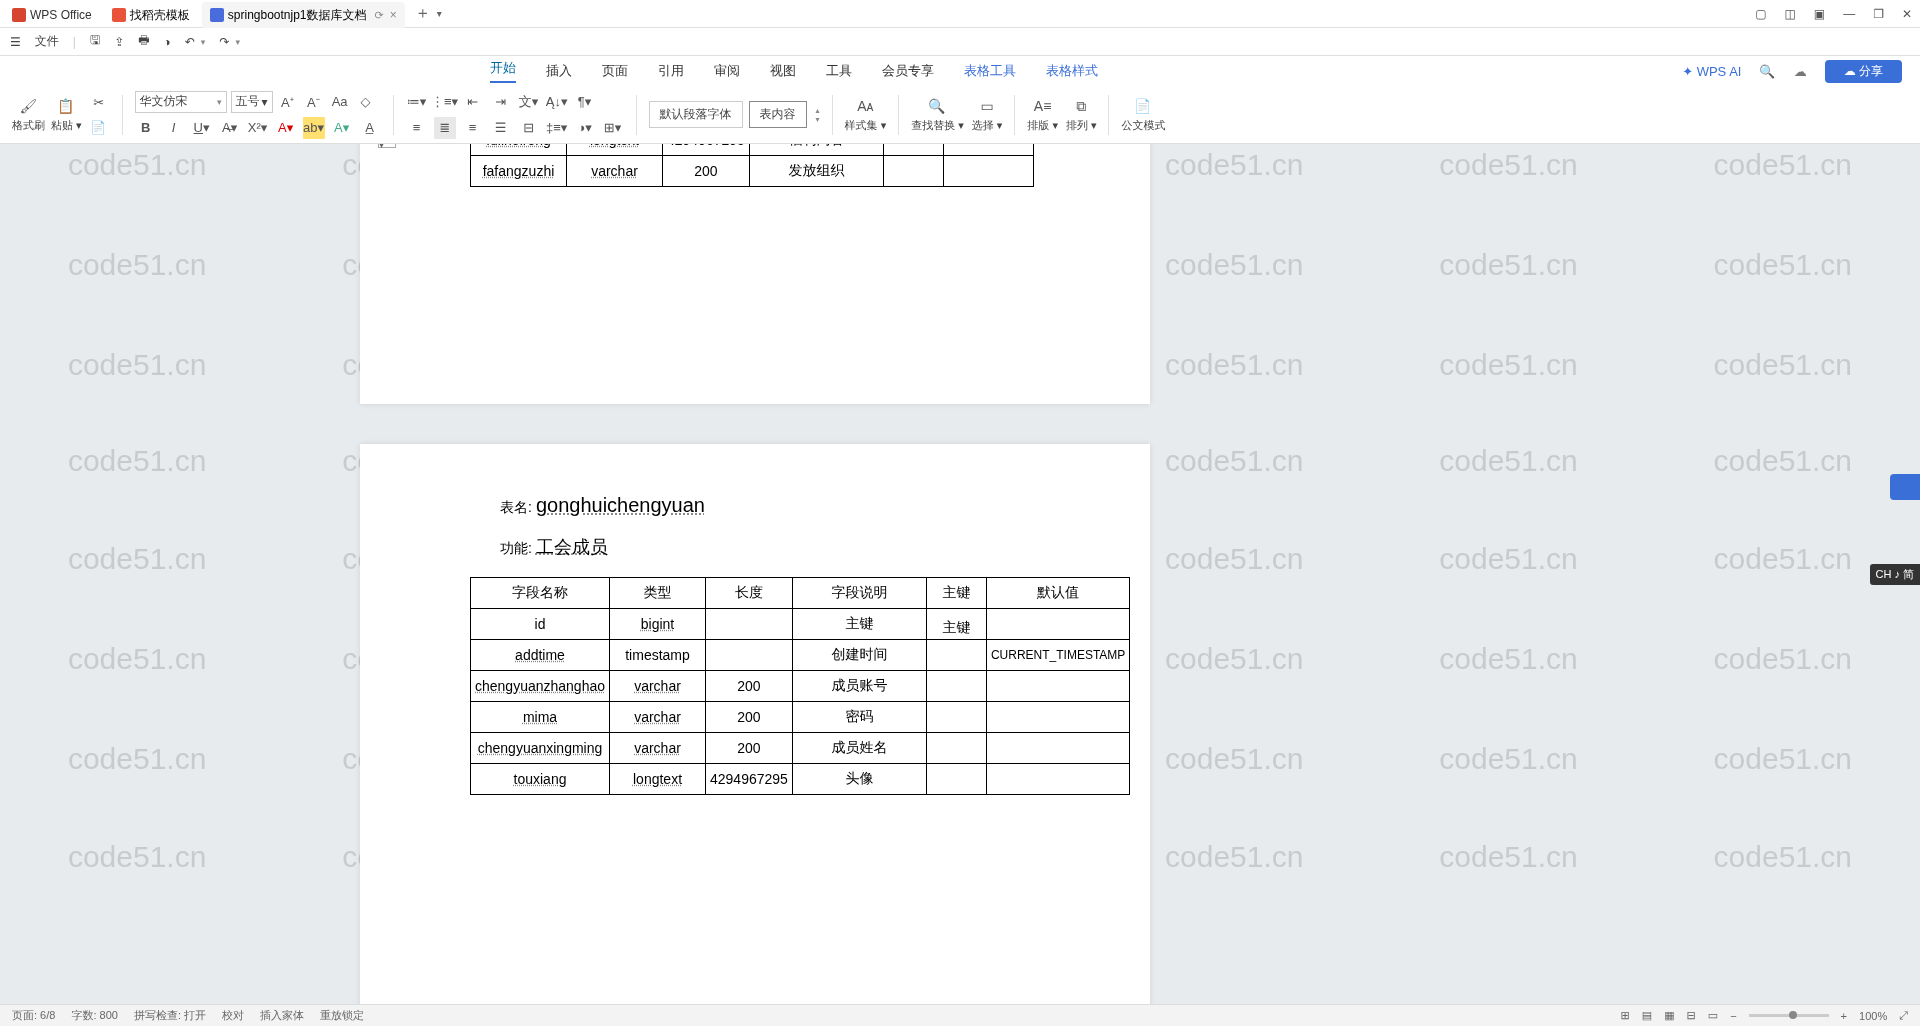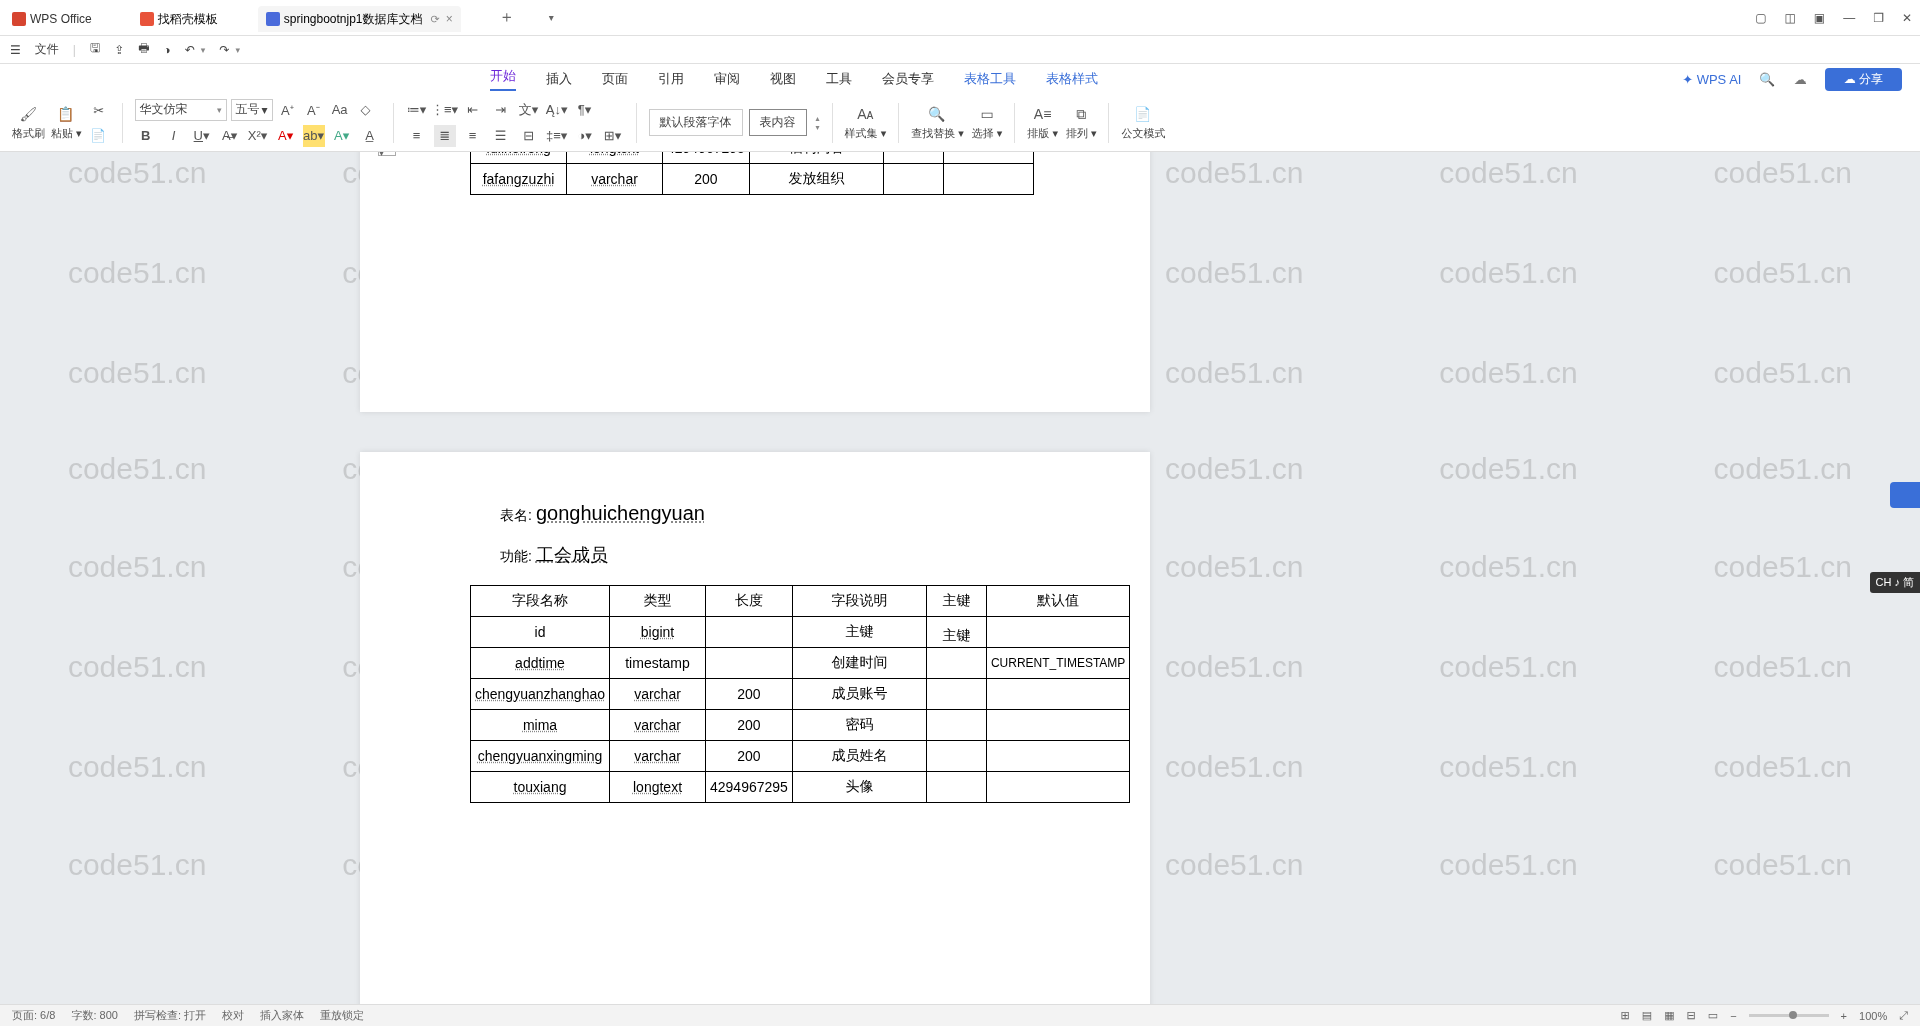--- a/index.html
+++ b/index.html
@@ -1,39 +1,39 @@
 <!DOCTYPE html>
 <html><head>
 <meta charset="utf-8">
 <style>
 * { margin: 0; padding: 0; box-sizing: border-box; font-family: "Microsoft YaHei", sans-serif; }
 body { width: 1920px; height: 1026px; background: #f0f0f0; overflow: hidden; position: relative; }
 
-.titlebar { height: 36px; background: #fff; display: flex; align-items: center; border-bottom: 1px solid #e0e0e0; gap: 28px; }
+.titlebar { height: 28px; background: #fff; display: flex; align-items: center; border-bottom: 1px solid #e0e0e0; }
 .tab { height: 26px; margin: 3px 0 0 4px; padding: 0 8px; display: flex; align-items: center; font-size: 12px; border-radius: 4px 4px 0 0; cursor: pointer; }
 .tab.home { color: #333; }
 .tab.doc { background: #f5f5f5; }
 .tab .ico { width: 14px; height: 14px; margin-right: 4px; display: inline-block; }
 .ico-wps { background: #d64530; border-radius: 2px; }
 .ico-d { background: #e8533a; border-radius: 2px; }
 .ico-w { background: #4a6bdb; border-radius: 2px; }
 .tab .close { margin-left: 6px; color: #888; }
 .tab .restore { margin-left: 8px; color: #888; font-size: 11px; }
 .tab-add { margin-left: 10px; color: #666; font-size: 16px; }
 .tab-dd { margin-left: 6px; color: #666; font-size: 10px; }
 .win-ctrl { margin-left: auto; display: flex; align-items: center; padding-right: 8px; gap: 18px; }
 .win-ctrl span { color: #555; font-size: 12px; cursor: pointer; }
 
 .fileline { height: 28px; background: #fff; display: flex; align-items: center; padding: 0 10px; gap: 14px; font-size: 12px; color: #444; border-bottom: 1px solid #e0e0e0; }
 .fileline .sep { color: #ccc; }
 .fileline .dd { font-size: 9px; color: #888; margin-left: -8px; }
 
 .ribbon-tabs { background: #fff; height: 30px; display: flex; align-items: center; padding-left: 490px; gap: 30px; font-size: 13px; color: #333; position: relative; }
 .ribbon-tabs .rt { cursor: pointer; }
-.ribbon-tabs .rt.active { color: #6d28d9; border-bottom: 2px solid #3a6fd8; padding-bottom: 4px; }
+.ribbon-tabs .rt.active { color: #0369a1; border-bottom: 2px solid #3a6fd8; padding-bottom: 4px; }
 .ribbon-tabs .rt.blue { color: #3a6fd8; }
 .ribbon-tabs .right { position: absolute; right: 18px; display: flex; align-items: center; gap: 18px; }
 .ribbon-tabs .ai { color: #3a6fd8; font-weight: 500; }
 .ribbon-tabs .share-btn { background: #3a6fd8; color: #fff; padding: 3px 19px; border-radius: 4px; font-size: 12px; }
 .ribbon-tabs .cloud-i { color: #777; }
 
 .ribbon { background: #fff; height: 58px; display: flex; align-items: center; padding: 0 12px; gap: 8px; border-bottom: 1px solid #ddd; font-size: 11px; color: #444; }
 .rgrp { display: flex; align-items: center; gap: 6px; }
 .rbtn { display: flex; flex-direction: column; align-items: center; gap: 2px; cursor: pointer; min-width: 28px; }
 .rbtn .ri { width: 20px; height: 20px; display: flex; align-items: center; justify-content: center; color: #555; font-size: 14px; }

